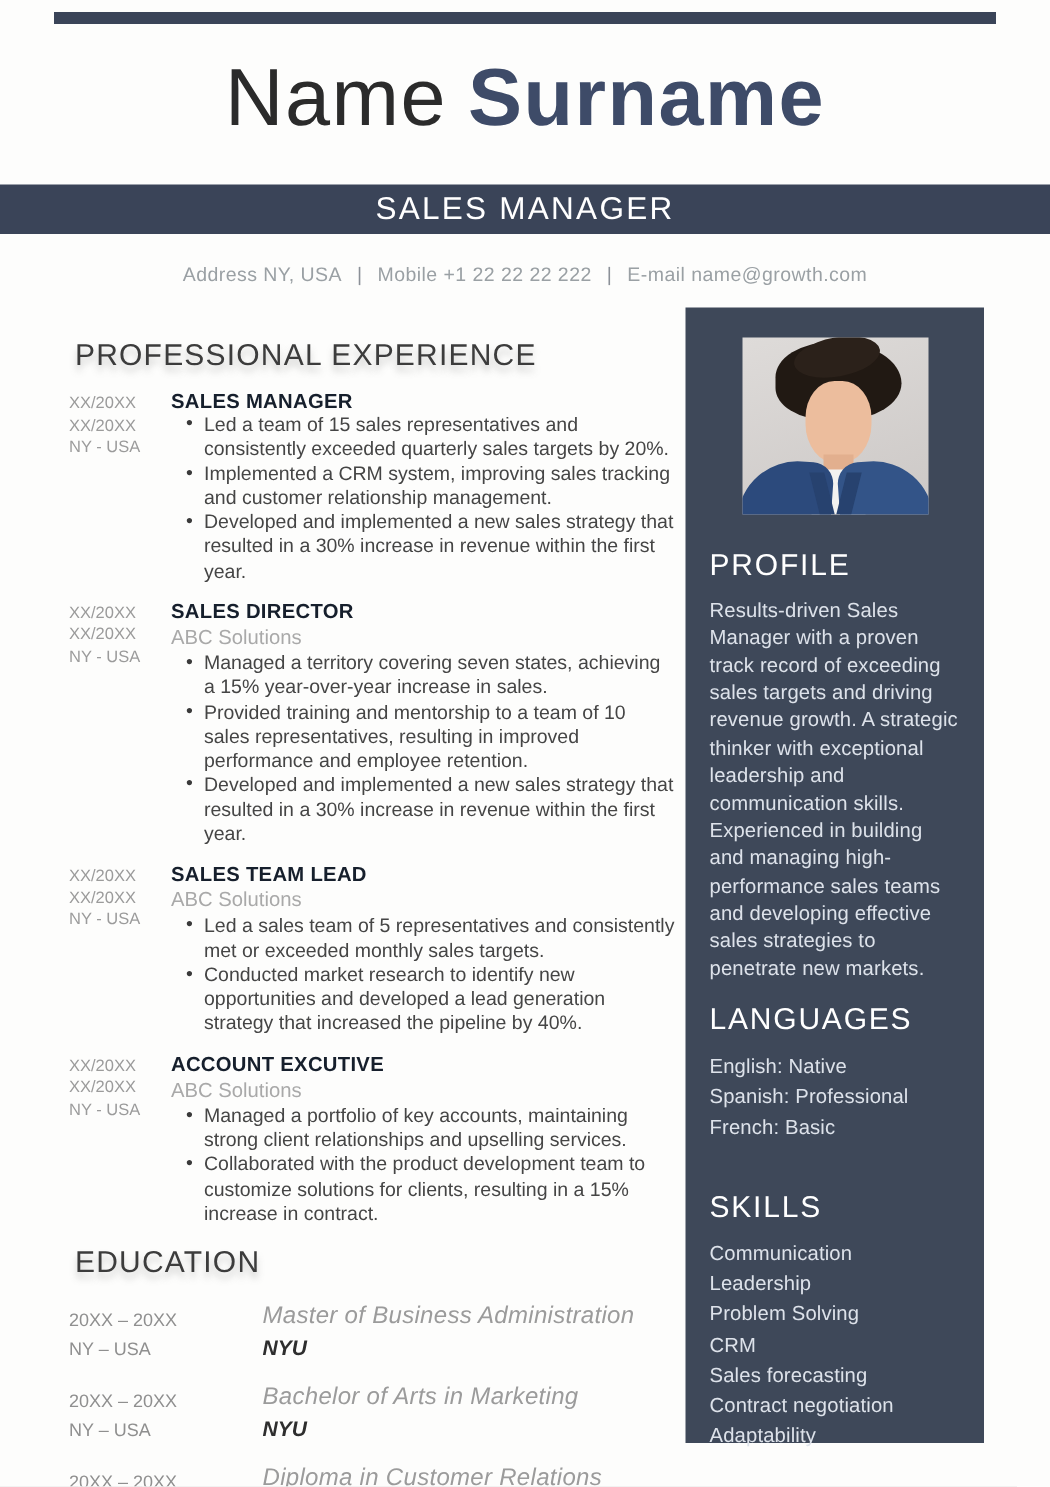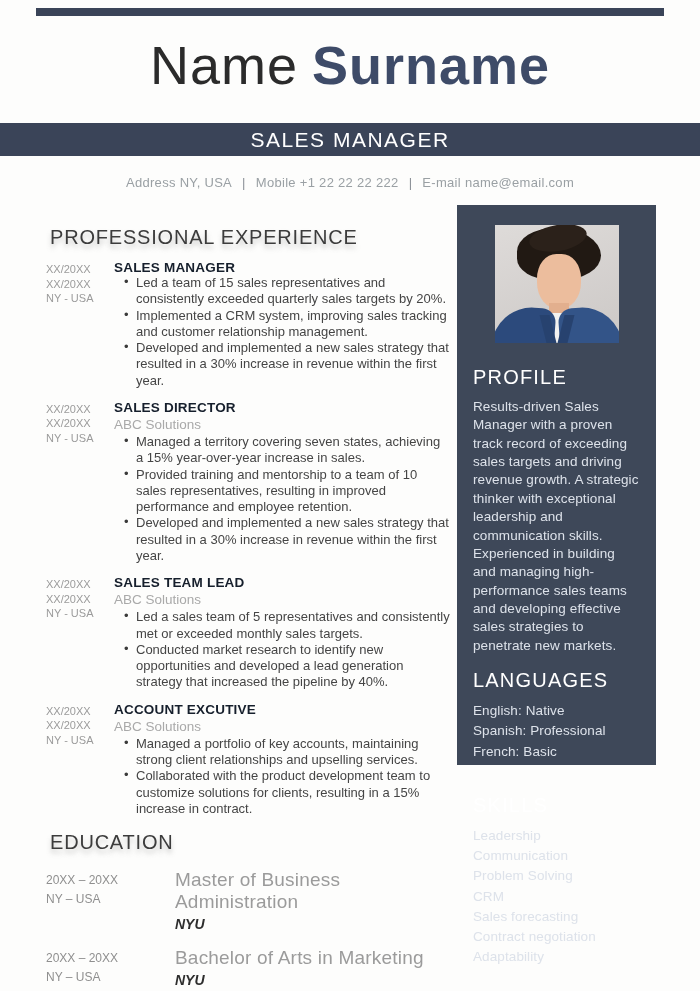--- a/index.html
+++ b/index.html
@@ -43,26 +43,26 @@
   .job-title{font-size:13.5px;font-weight:700;color:#161f2c;letter-spacing:0.2px;line-height:1.12;}
   .job-company{font-size:13.5px;color:#a9a9a9;line-height:1.12;margin:2px 0 2px;}
   .job-bullets{margin:0;padding:0 0 0 10px;list-style:none;}
   .bullet{font-size:13px;color:var(--bullet_text);line-height:1.25;padding-left:12px;position:relative;}
   .bullet::before{content:"\2022";position:absolute;left:0;top:-1px;color:#3a3a3a;font-size:13px;}
   .edu-heading{margin-top:14px;}
   .edu-list{margin-top:4px;}
   .edu-row{display:flex;margin-top:15px;gap:41px;}
   .edu-dates{width:86px;flex:none;font-size:12px;color:#8f8f8f;line-height:1.55;padding-top:2px;}
   .edu-body{flex:1;padding-left:2px;}
-  .edu-degree{font-size:19px;color:var(--muted);letter-spacing:0.2px;}
+  .edu-degree{font-size:16px;color:var(--muted);letter-spacing:0.2px;font-style:italic;}
   .edu-school{font-size:14px;font-weight:700;font-style:italic;color:#2e2e2e;margin-top:3px;}
 
   
   .sidebar{
-    position:absolute;left:457px;top:205px;width:199px;height:560px;background:var(--sidebar_bg);
+    position:absolute;left:457px;top:205px;width:199px;height:757px;background:var(--sidebar_bg);
     padding:20px 16px 0;color:var(--sidebar_text);
   }
   .photo{width:124px;height:118px;margin:0 auto;position:relative;overflow:hidden;
     background:linear-gradient(160deg,#dedbd9 0%,#ccc8c6 100%);}
   .photo-hair{position:absolute;top:3px;left:22px;width:84px;height:52px;background:#211913;border-radius:46% 54% 48% 42%;}
   .photo-quiff{position:absolute;top:0;left:34px;width:58px;height:26px;background:#2b211a;border-radius:50%;transform:rotate(-10deg);}
   .photo-face{position:absolute;top:29px;left:42px;width:44px;height:55px;background:#ecbd9d;border-radius:44% 44% 48% 48%;}
   .photo-neck{position:absolute;top:78px;left:54px;width:20px;height:16px;background:#e2af8e;}
   .photo-shirt{position:absolute;bottom:0;left:46px;width:36px;height:30px;background:#f3f2f0;}
   .photo-blazer-left{position:absolute;bottom:-6px;left:-2px;width:62px;height:42px;background:#2c4a7c;border-radius:40px 14px 0 0;transform:rotate(4deg);}
@@ -89,21 +89,21 @@
 
   <div class="title-band">
     <span>SALES MANAGER</span>
   </div>
 
   <div class="contact-row">
     <span>Address NY, USA</span>
     <span class="contact-sep">|</span>
     <span>Mobile +1 22 22 22 222</span>
     <span class="contact-sep">|</span>
-    <span>E-mail name@email.com</span>
+    <span>E-mail name@growth.com</span>
   </div>
 
   <div class="left-col">
 
     <h2 class="section-heading">PROFESSIONAL EXPERIENCE</h2>
 
     <div class="jobs">
 
         <div class="job">
           <div class="job-dates">
@@ -262,24 +262,24 @@
         <div class="side-item">English: Native</div>
 
         <div class="side-item">Spanish: Professional</div>
 
         <div class="side-item">French: Basic</div>
       </div>
 
     <h3 class="side-heading skills-heading">SKILLS</h3>
     <div class="side-list">
 
+        <div class="side-item">Communication</div>
+
         <div class="side-item">Leadership</div>
 
-        <div class="side-item">Communication</div>
-
         <div class="side-item">Problem Solving</div>
 
         <div class="side-item">CRM</div>
 
         <div class="side-item">Sales forecasting</div>
 
         <div class="side-item">Contract negotiation</div>
 
         <div class="side-item">Adaptability</div>
       </div>

